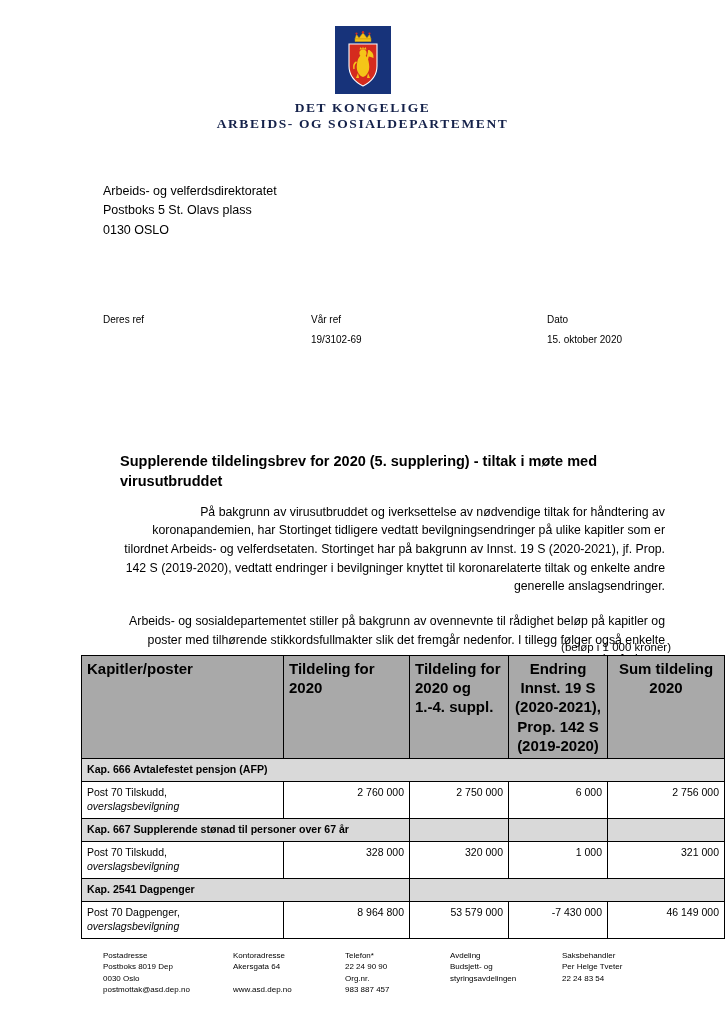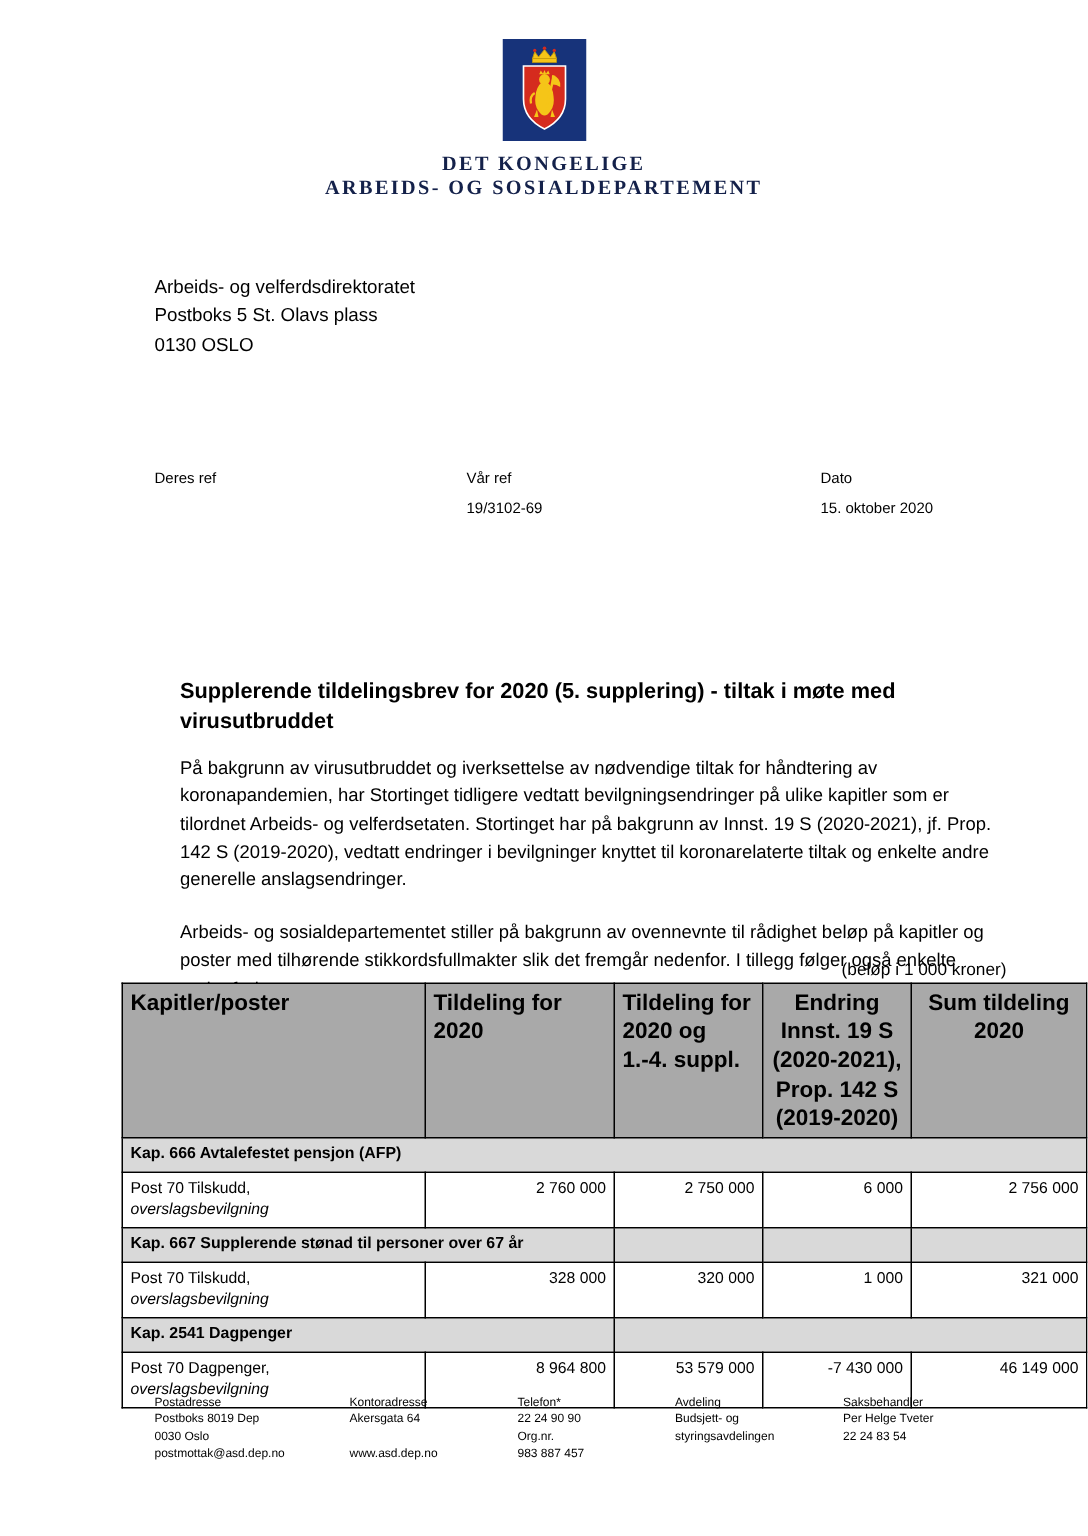--- a/index.html
+++ b/index.html
@@ -77,21 +77,21 @@
   h1.doc-title {
     margin: 0 0 11px 0;
     font-size: 14.5px;
     font-weight: bold;
     line-height: 1.37;
   }
   p.para {
     margin: 0 0 16px 0;
     font-size: 12.3px;
     line-height: 1.52;
-    text-align: left;
+    text-align: right;
   }
   p.para:last-of-type { margin-bottom: 0; }
 
   
   .table-zone {
     position: absolute;
     left: 81px;
     top: 641px;
     width: 592px;
   }
@@ -153,20 +153,21 @@
   .footer {
     position: absolute;
     left: 103px;
     top: 929px;
     width: 545px;
     font-size: 8px;
     line-height: 1.42;
   }
   .footer-cols {
     display: flex;
+    margin-top: 21px;
   }
   .fcol { white-space: nowrap; }
   .fcol.c1 { width: 130px; }
   .fcol.c2 { width: 112px; }
   .fcol.c3 { width: 105px; }
   .fcol.c4 { width: 112px; }
   .fcol.c5 { width: 86px; }
   .fcol .blank { visibility: hidden; }
 </style>
 </head>

